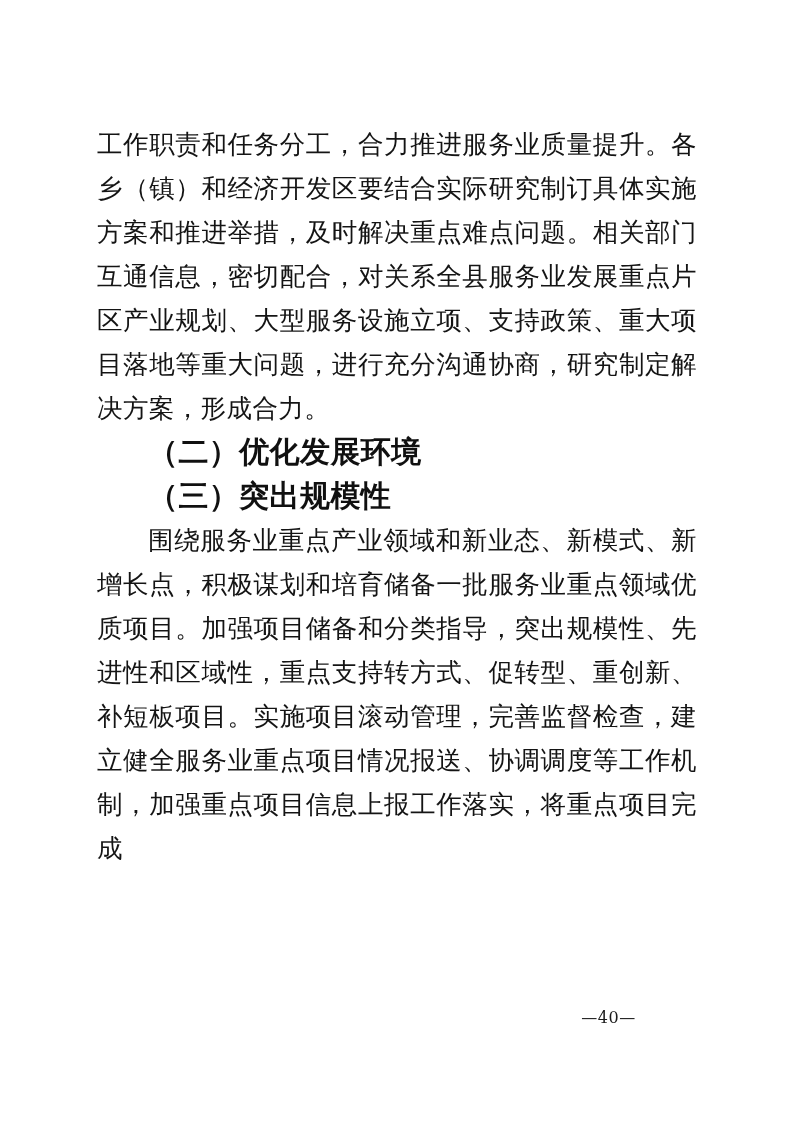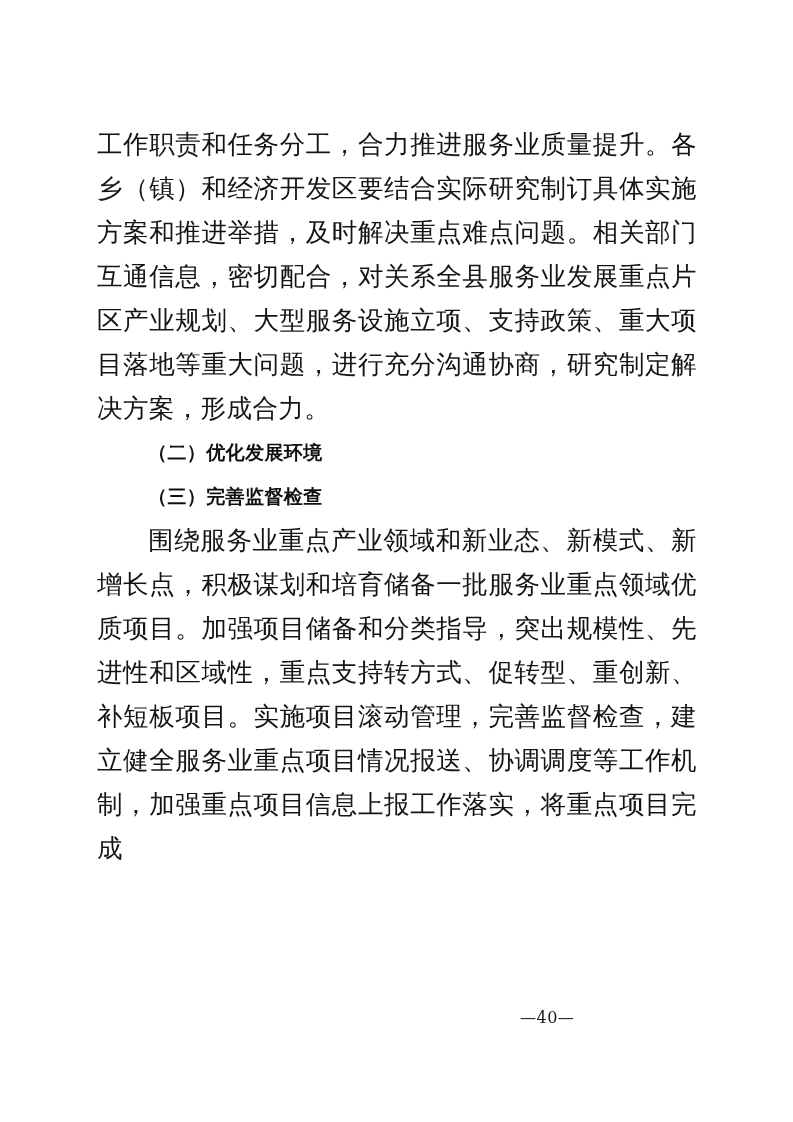--- a/index.html
+++ b/index.html
@@ -38,53 +38,53 @@
     margin: 0 0 0 0;
     text-indent: 0;
     font-family: "DejaVu Serif", serif;
     font-weight: 400;
     color: #141414;
   }
   .para.indent {
     text-indent: 51px;
   }
   .heading {
-    font-size: 19px;
+    font-size: 30px;
     line-height: 44px;
     letter-spacing: 0.4px;
     margin: 0;
     text-indent: 51px;
     font-family: "DejaVu Sans", sans-serif;
     font-weight: 700;
     color: #101010;
   }
   .footer {
     position: absolute;
     left: 0;
     top: 1008px;
     width: 793px;
-    text-align: left;
+    text-align: center;
     padding-right: 96px;
     box-sizing: border-box;
   }
   .footer-inner {
     display: inline-block;
     font-family: "DejaVu Serif", serif;
     font-size: 16px;
     color: #1a1a1a;
     letter-spacing: 0.5px;
     margin-left: 520px;
   }
 </style>
 </head>
 <body>
 
 <div class="page">
   <div class="content">
     <p class="para">工作职责和任务分工，合力推进服务业质量提升。各乡（镇）和经济开发区要结合实际研究制订具体实施方案和推进举措，及时解决重点难点问题。相关部门互通信息，密切配合，对关系全县服务业发展重点片区产业规划、大型服务设施立项、支持政策、重大项目落地等重大问题，进行充分沟通协商，研究制定解决方案，形成合力。</p>
     <p class="heading">（二）优化发展环境</p>
-    <p class="heading">（三）完善监督检查</p>
+    <p class="heading">（三）突出规模性</p>
     <p class="para indent">围绕服务业重点产业领域和新业态、新模式、新增长点，积极谋划和培育储备一批服务业重点领域优质项目。加强项目储备和分类指导，突出规模性、先进性和区域性，重点支持转方式、促转型、重创新、补短板项目。实施项目滚动管理，完善监督检查，建立健全服务业重点项目情况报送、协调调度等工作机制，加强重点项目信息上报工作落实，将重点项目完成</p>
   </div>
   <div class="footer">
     <span class="footer-inner">—40—</span>
   </div>
 </div>
 
 </body></html>

